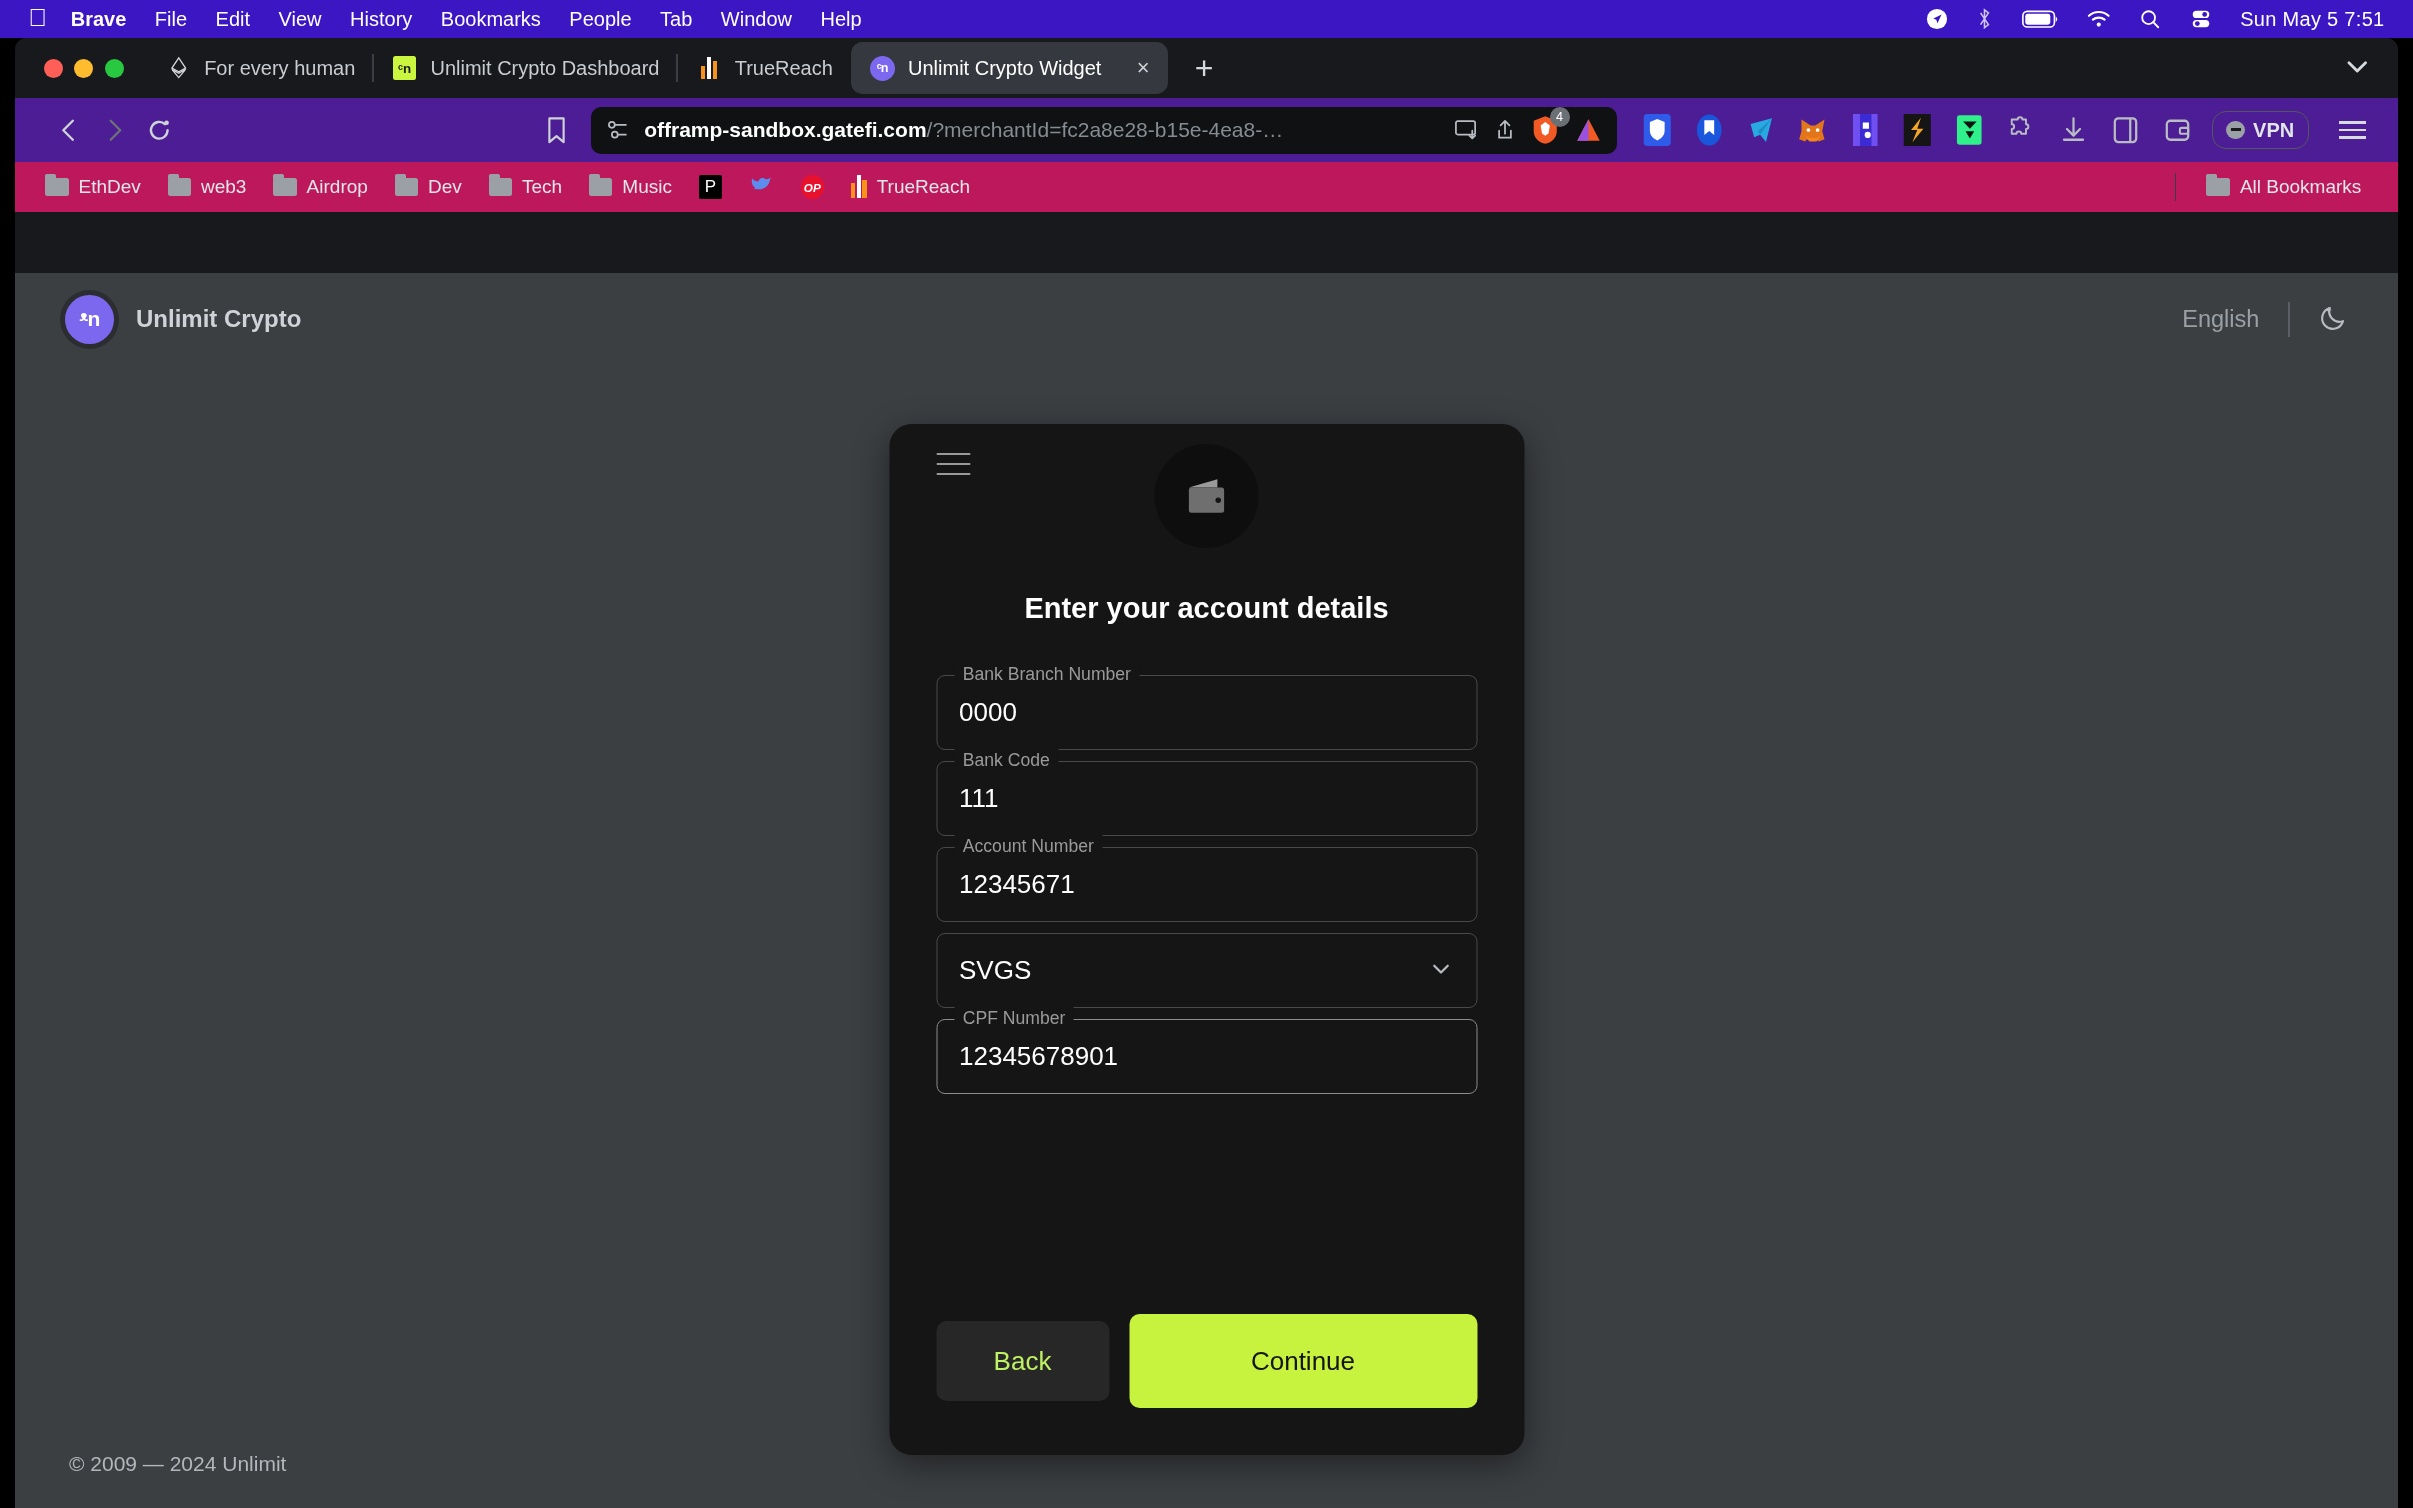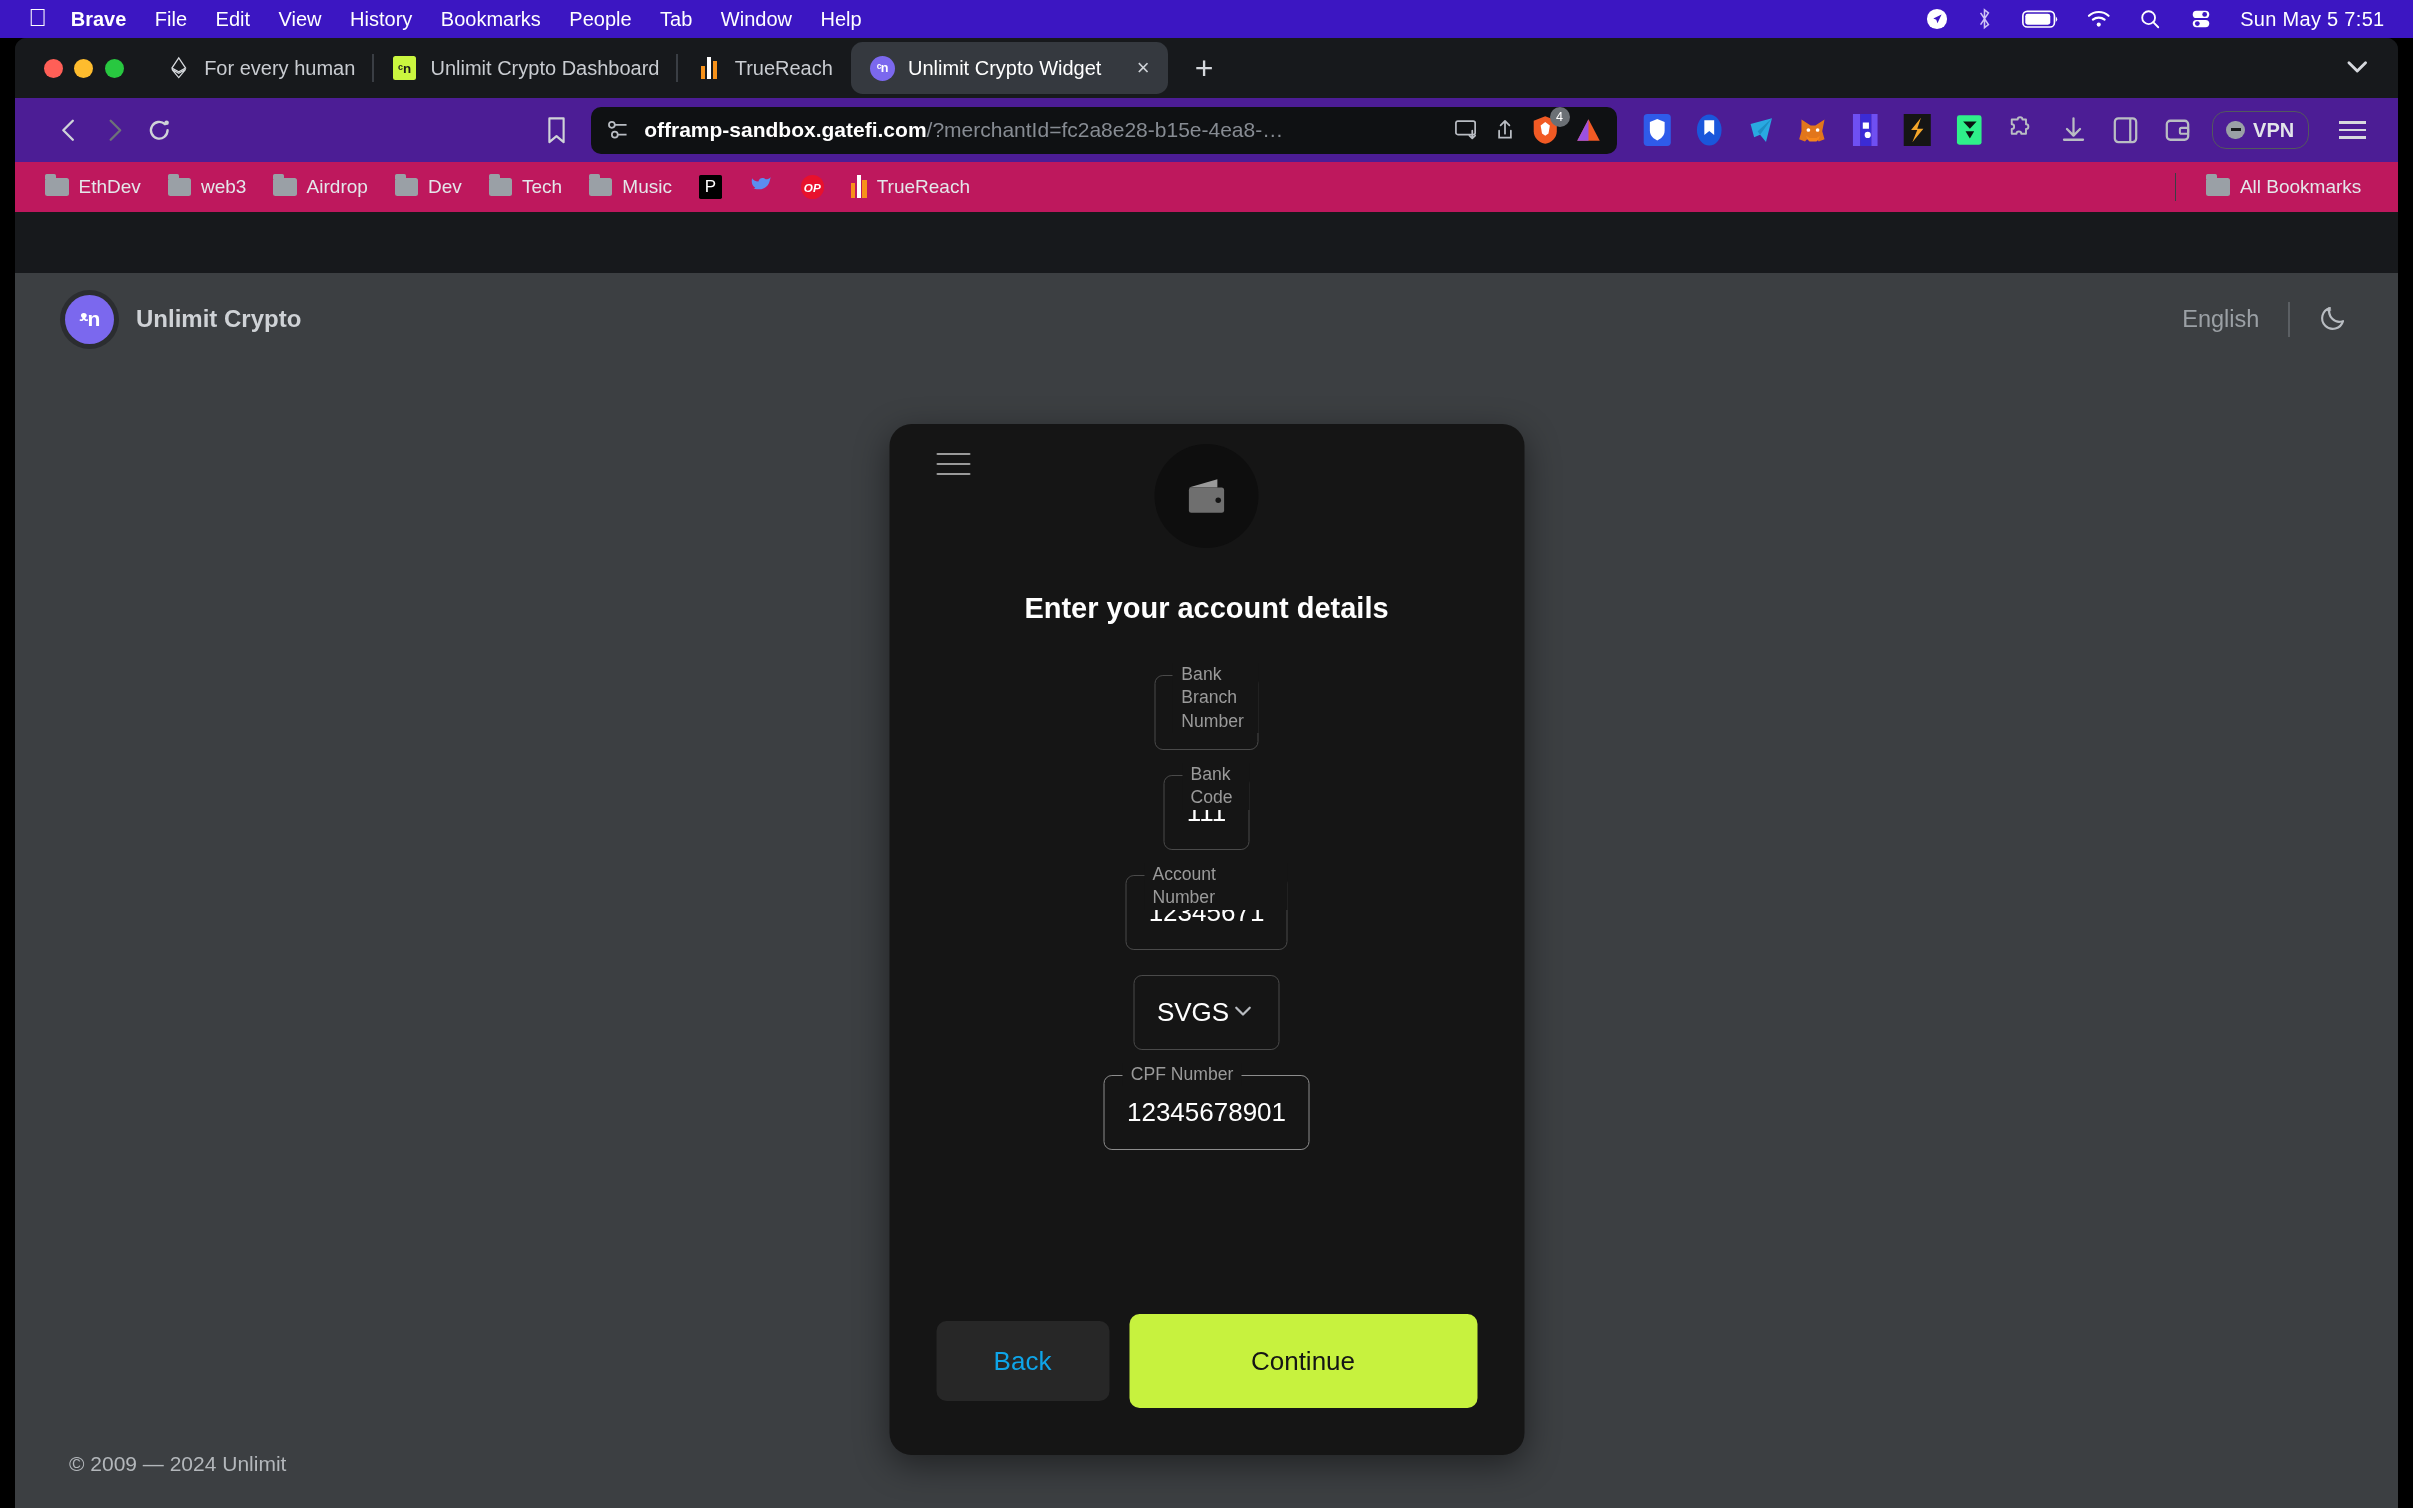--- a/index.html
+++ b/index.html
@@ -177,21 +177,21 @@
     position:absolute; left:50%; top:20px; transform:translateX(-50%);
     width:104px;height:104px;border-radius:50%;
     background:#0e0e0e;
     display:flex;align-items:center;justify-content:center;
   }
   .card-title{
     text-align:center; color:#fff; font-size:29px; font-weight:bold;
     margin-top:-8.4px;
   }
 
-  .form{ margin-top:50px; display:flex; flex-direction:column; gap:25px;align-items:center; }
+  .form{ margin-top:50px; display:flex; flex-direction:column; gap:11px; }
 
   .field{ position:relative; }
   .field .box{
     height:75px; border:1.7px solid #4a4a4a; border-radius:8.4px;
     display:flex; align-items:center; padding:0 22px;
   }
   .field.focused .box{ border-color:#8d8d8d; }
   .field .legend{
     position:absolute; top:-11.7px; left:18.4px;
     background:#151515; padding:0 8.4px;
@@ -200,21 +200,21 @@
   .field .value{ color:#fff; font-size:26px; }
   .field.select .box{ justify-content:space-between; }
   .chev{ color:#b8bcc1; }
 
   .actions{
     margin-top:auto; margin-bottom:47px;
     display:flex; gap:20px; align-items:center;
   }
   .btn-back{
     width:173px; height:80px; border-radius:10px;
-    background:#272727; color:#0ea5e9; font-size:26px;
+    background:#272727; color:#bef264; font-size:26px;
     display:flex;align-items:center;justify-content:center;
   }
   .btn-continue{
     flex:1; height:94px; border-radius:10px;
     background:#c7f23e; color:#151515; font-size:26px;
     display:flex;align-items:center;justify-content:center;
   }
 
   .footer{
     position:absolute; left:54px; bottom:32px;

